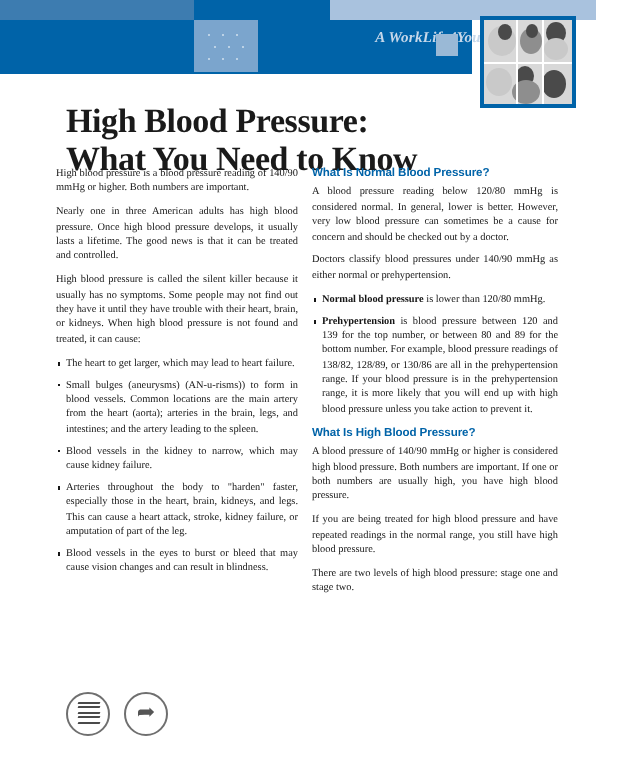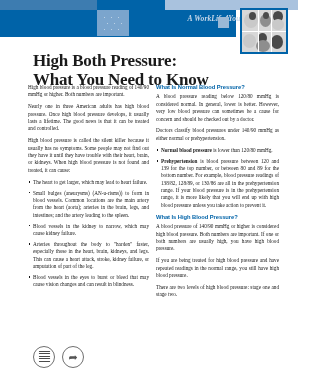--- a/index.html
+++ b/index.html
@@ -254,21 +254,21 @@
       <span class="blob" style="left:14px; top:30px; width:14px; height:12px;"></span>
       <span class="blob dark" style="left:29px; top:25px; width:12px; height:14px;"></span>
       <span class="seam-v" style="left:16px;"></span>
       <span class="seam-v" style="left:29px;"></span>
       <span class="seam-h" style="top:21px;"></span>
     </div>
   </div>
 </div>
 
 <h1 class="doc-title">
-  <span class="line">High Both Pressure:</span>
+  <span class="line">High Blood Pressure:</span>
   <span class="line">What You Need to Know</span>
 </h1>
 
 <div class="columns">
 
   <div class="col col-left">
     <p>High blood pressure is a blood pressure reading of 140/90 mmHg or higher. Both numbers are important.</p>
     <p>Nearly one in three American adults has high blood pressure. Once high blood pressure develops, it usually lasts a lifetime. The good news is that it can be treated and controlled.</p>
     <p>High blood pressure is called the silent killer because it usually has no symptoms. Some people may not find out they have it until they have trouble with their heart, brain, or kidneys. When high blood pressure is not found and treated, it can cause:</p>
     <ul class="bullets">

